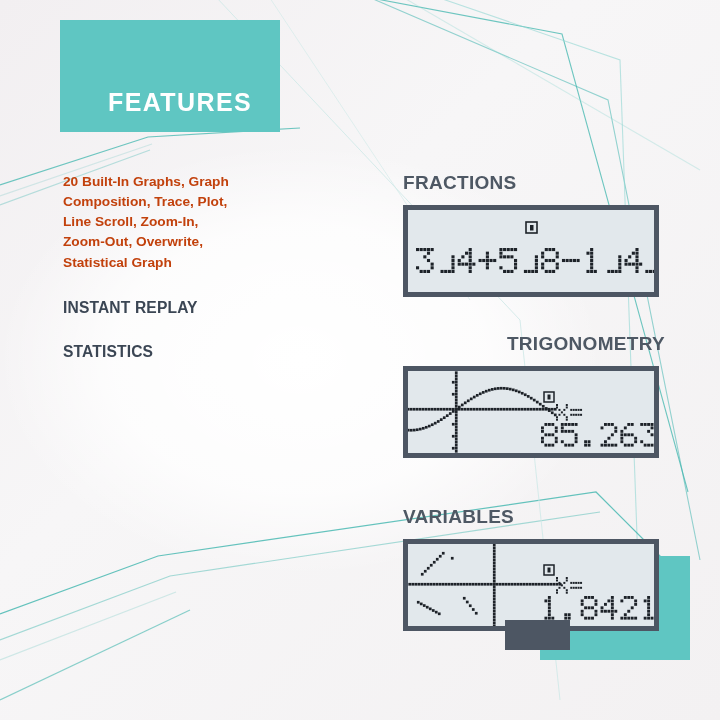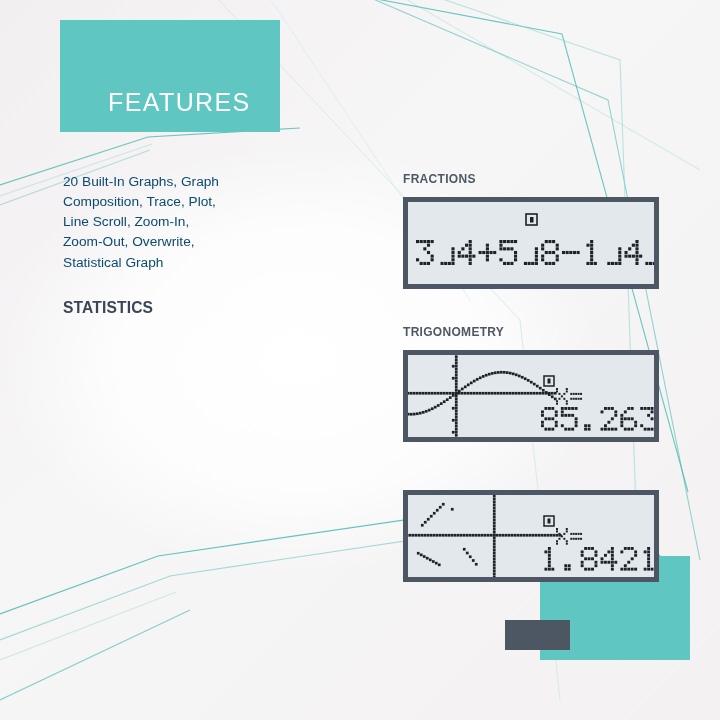--- a/index.html
+++ b/index.html
@@ -18,39 +18,39 @@
   }
   #bg-lines { position:absolute; inset:0; }
 
   
   #features-block {
     position:absolute; left:60px; top:20px; width:220px; height:112px;
     background:#5fc6c2;
   }
   #features-title {
     position:absolute; left:108px; top:88px;
-    font-size:25px; letter-spacing:1.4px; color:#ffffff; font-weight:400;
+    font-size:25px; letter-spacing:1.4px; color:#ffffff; font-weight:700;
   }
 
   
   #left-col { position:absolute; left:63px; top:172px; width:290px; }
   .feat { margin-bottom:26px; }
   .feat-title {
     font-size:15.6px; font-weight:bold; color:#3b4654;
     letter-spacing:0.15px; margin-bottom:10px;
   }
   .feat-body {
-    font-size:13.7px; color:#0c4a6e; line-height:1.47; white-space:pre-line;
+    font-size:13.7px; color:#c2410c; line-height:1.47; white-space:pre-line;font-weight:bold;
   }
 
   
   #right-col { position:absolute; left:403px; top:172px; width:262px; }
   .disp-group { position:relative; }
   .disp-label {
-    font-size:12px; font-weight:bold; color:#4e5864;
+    font-size:19px; font-weight:bold; color:#4e5864;
     letter-spacing:0.3px; margin-bottom:11px;
   }
   .lcd-frame {
     position:relative; width:256px; height:92px;
     background:#4d5663; padding:5px;
   }
   .lcd-screen {
     position:relative; width:100%; height:100%;
     background:#e2e8ec; overflow:hidden;
   }
@@ -107,20 +107,21 @@
   <div class="feat">
     <div class="feat-body">20 Built-In Graphs, Graph
 Composition, Trace, Plot,
 Line Scroll, Zoom-In,
 Zoom-Out, Overwrite,
 Statistical Graph</div>
   </div>
 
 
   <div class="feat">
+    <div class="feat-title">INSTANT REPLAY</div>
   </div>
 
   <div class="feat">
     <div class="feat-title">STATISTICS</div>
   </div>
 
 </div>
 
 <div id="right-col">
 
@@ -262,21 +263,21 @@
               <rect x="241.00" y="59.90" width="3.1" height="3.1" fill="#1d2228"></rect>
               <rect x="244.65" y="59.90" width="3.1" height="3.1" fill="#1d2228"></rect>
               <rect x="248.30" y="59.90" width="3.1" height="3.1" fill="#1d2228"></rect>
               <rect x="251.95" y="59.90" width="3.1" height="3.1" fill="#1d2228"></rect>
             </g>
         </svg>
       </div>
     </div>
   </div>
 
-  <div class="disp-group" style="margin-bottom:48px;">
+  <div class="disp-group" style="margin-bottom:48px;text-align:right;">
     <div class="disp-label">TRIGONOMETRY</div>
     <div class="lcd-frame">
       <div class="lcd-screen">
         <svg width="246" height="82" viewBox="0 0 246 82">
           <g id="trig-graph" fill="#1d2228">
               <rect x="-16.10" y="36.90" width="2.7" height="2.7" fill="#1d2228"></rect>
               <rect x="-13.10" y="36.90" width="2.7" height="2.7" fill="#1d2228"></rect>
               <rect x="-10.10" y="36.90" width="2.7" height="2.7" fill="#1d2228"></rect>
               <rect x="-7.10" y="36.90" width="2.7" height="2.7" fill="#1d2228"></rect>
               <rect x="-4.10" y="36.90" width="2.7" height="2.7" fill="#1d2228"></rect>
@@ -561,20 +562,21 @@
               <rect x="275.40" y="72.70" width="2.9" height="2.9" fill="#1d2228"></rect>
               <rect x="278.85" y="72.70" width="2.9" height="2.9" fill="#1d2228"></rect>
               <rect x="282.30" y="72.70" width="2.9" height="2.9" fill="#1d2228"></rect>
             </g>
         </svg>
       </div>
     </div>
   </div>
 
   <div class="disp-group">
+    <div class="disp-label">VARIABLES</div>
     <div class="lcd-frame">
       <div class="lcd-screen">
         <svg width="246" height="82" viewBox="0 0 246 82">
           <g id="var-graph" fill="#1d2228">
               <rect x="-11.10" y="38.90" width="2.7" height="2.7" fill="#1d2228"></rect>
               <rect x="-8.10" y="38.90" width="2.7" height="2.7" fill="#1d2228"></rect>
               <rect x="-5.10" y="38.90" width="2.7" height="2.7" fill="#1d2228"></rect>
               <rect x="-2.10" y="38.90" width="2.7" height="2.7" fill="#1d2228"></rect>
               <rect x="0.90" y="38.90" width="2.7" height="2.7" fill="#1d2228"></rect>
               <rect x="3.90" y="38.90" width="2.7" height="2.7" fill="#1d2228"></rect>

